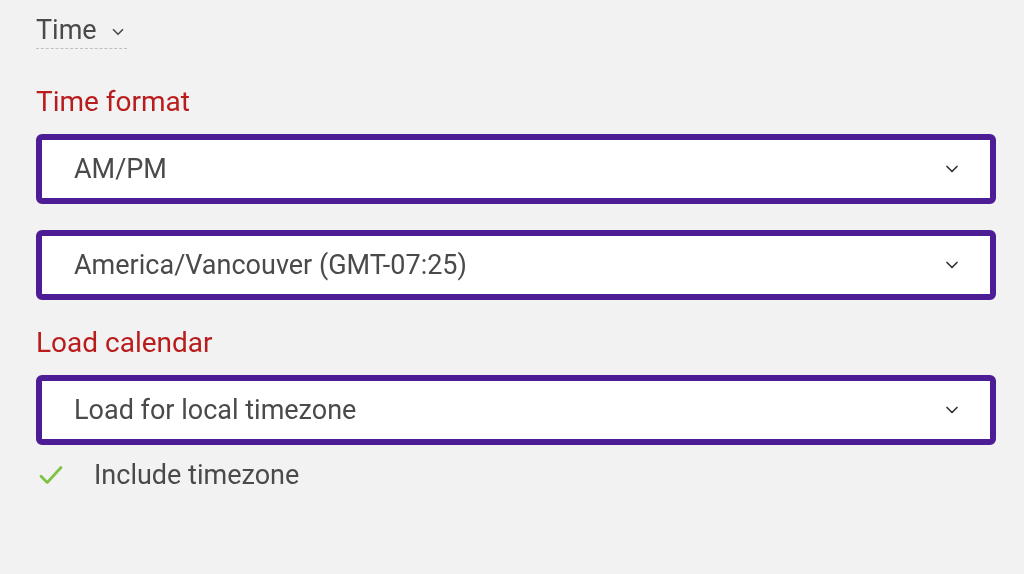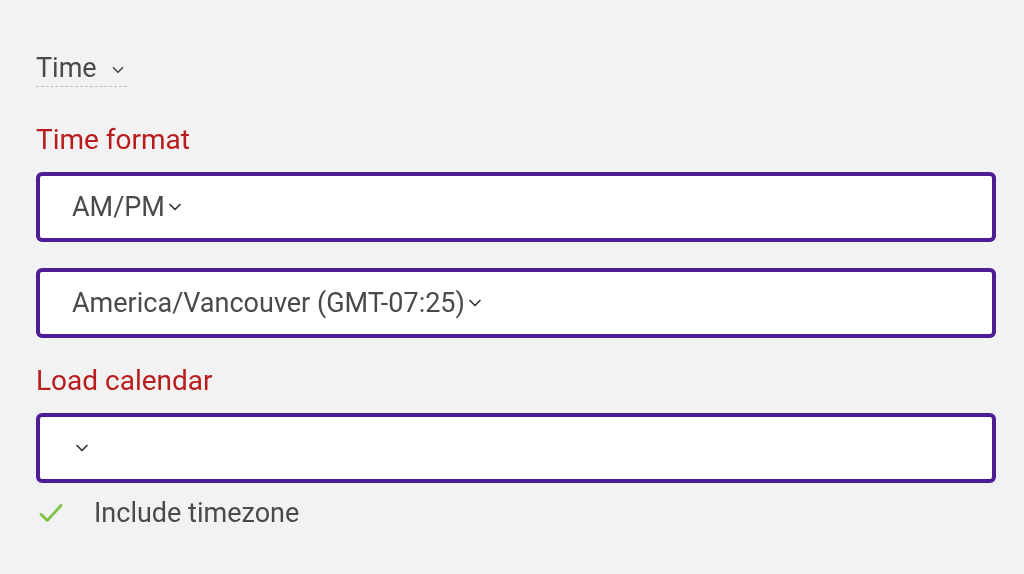--- a/index.html
+++ b/index.html
@@ -7,21 +7,20 @@
     margin: 0;
     padding: 0;
     width: 1024px;
     height: 574px;
     background: #f2f2f2;
     font-family: -apple-system, BlinkMacSystemFont, "Segoe UI", Roboto, "Helvetica Neue", Arial, sans-serif;
     color: #3d3d3d;
   }
   .container {
     padding: 14px 28px 0 36px;
-    margin-top: 38px;
   }
   .section-header {
     display: inline-flex;
     align-items: center;
     gap: 12px;
     font-size: 27px;
     font-weight: 400;
     color: #4a4a4a;
     border-bottom: 1px dashed #bfbfbf;
     padding-bottom: 2px;
@@ -38,26 +37,26 @@
   }
   .field-label {
     font-size: 28px;
     font-weight: 400;
     color: #b91c1c;
     margin-bottom: 16px;
   }
   .select-box {
     width: 100%;
     background: #ffffff;
-    border: 4px solid #4c1d95;
+    border: 6px solid #4c1d95;
     border-radius: 6px;
     height: 70px;
     display: flex;
     align-items: center;
-    justify-content: flex-start;
+    justify-content: space-between;
     padding: 0 28px 0 32px;
     cursor: pointer;
   }
   .select-box .value {
     font-size: 27px;
     color: #4a4a4a;
   }
   .select-box .chev {
     display: inline-flex;
     align-items: center;
@@ -112,20 +111,21 @@
         <svg width="20" height="20" viewBox="0 0 24 24" fill="none" stroke="#323232" stroke-width="2" stroke-linecap="round" stroke-linejoin="round">
             <polyline points="6 9 12 15 18 9"></polyline>
           </svg>
       </span>
     </div>
   </div>
 
   <div class="field-group" style="margin-bottom:14px;">
     <div class="field-label">Load calendar</div>
     <div class="select-box">
+      <span class="value">Load for local timezone</span>
       <span class="chev">
         <svg width="20" height="20" viewBox="0 0 24 24" fill="none" stroke="#323232" stroke-width="2" stroke-linecap="round" stroke-linejoin="round">
             <polyline points="6 9 12 15 18 9"></polyline>
           </svg>
       </span>
     </div>
   </div>
 
   <div class="checkbox-row">
     <span class="check-icon">

